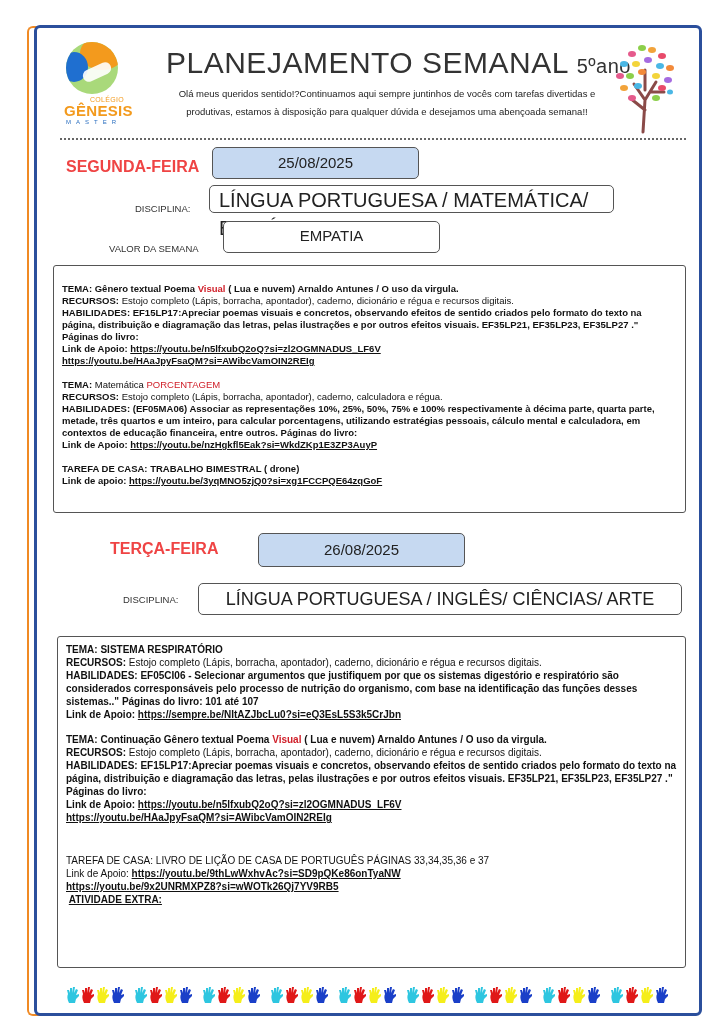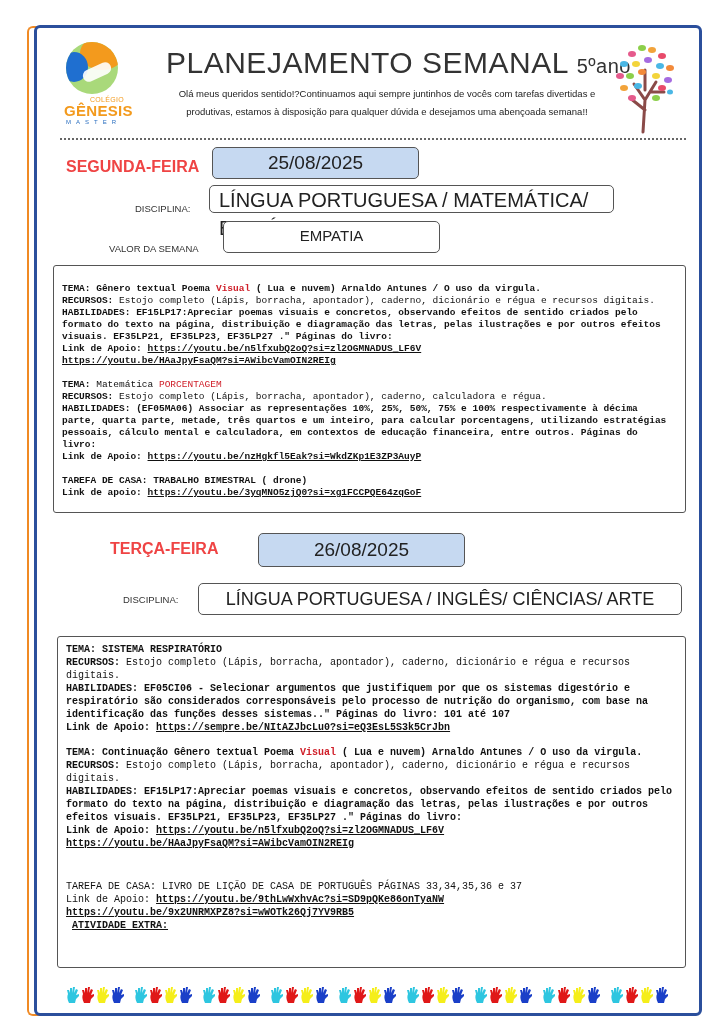--- a/index.html
+++ b/index.html
@@ -14,26 +14,26 @@
   .logo-circle .w { position:absolute; left:16px; top:24px; width:30px; height:12px; background:#fff; transform:rotate(-25deg); border-radius:6px; opacity:.9; }
   .logo-colegio { position:absolute; left:30px; top:56px; font-size:7px; color:#f39a1d; letter-spacing:.3px; }
   .logo-genesis { position:absolute; left:4px; top:62px; font-size:15px; font-weight:bold; color:#f39a1d; letter-spacing:.3px; }
   .logo-master { position:absolute; left:6px; top:79px; font-size:6px; color:#2b6fc0; letter-spacing:5px; }
   .title { left:166px; top:46px; font-size:30px; color:#333; letter-spacing:.5px; white-space:nowrap; }
   .title .grade { font-size:20px; }
   .greeting { left:166px; top:85px; width:442px; text-align:center; font-size:9.5px; line-height:18px; color:#222; }
   .tree { left:612px; top:40px; width:66px; height:94px; }
   .dots { left:60px; top:138px; width:626px; border-top:2px dotted #666; }
   .day-label { font-weight:bold; font-size:16px; color:#ef4444; }
-  .date-box { background:#c6d9f1; border:1.5px solid #555; border-radius:5px; text-align:center; font-size:19px; color:#222; }
+  .date-box { background:#c6d9f1; border:1.5px solid #555; border-radius:5px; text-align:center; font-size:15px; color:#222; }
   .field-box { border:1.5px solid #555; border-radius:5px; background:#fff; text-align:center; color:#222; }
   .small-label { font-size:9.5px; color:#333; }
   .content-box { border:1.5px solid #555; border-radius:3px; background:#fff; font-size:9.5px; line-height:12px; color:#111; box-sizing:border-box; }
   .content-box.tue { font-size:10px; line-height:13px; }
-  .content-box p { margin:0;font-family:Liberation Mono, monospace; }
+  .content-box p { margin:0; }
   .b { font-weight:bold; }
   .red { color:#d0202a; font-weight:bold; }
   .redn { color:#d0202a; }
   a.link { color:#111; font-weight:bold; text-decoration:underline; }
   .gap { height:12px; }
   .hands { left:66px; top:986px; width:600px; height:20px; display:flex; gap:1px; }
   .hand { width:14px; height:18px; font-size:14px; line-height:18px; text-align:center; }
 </style>
 </head>
 <body>

